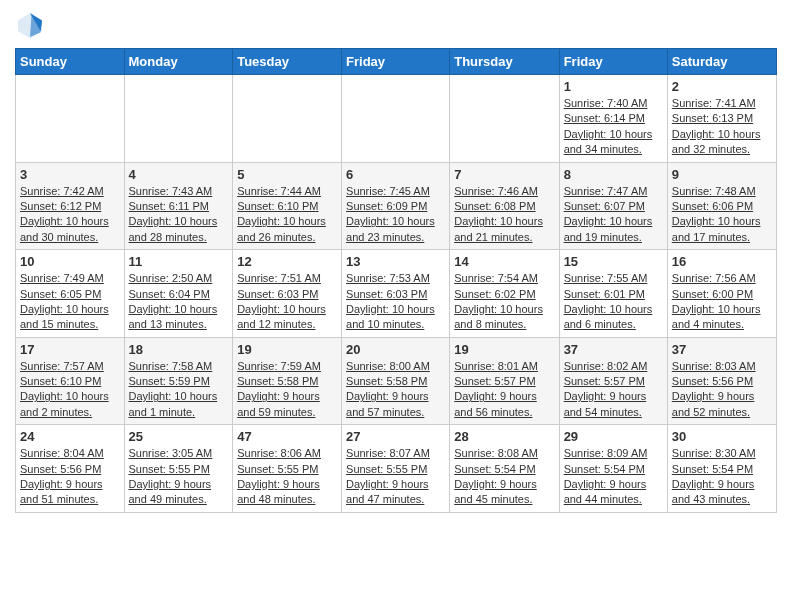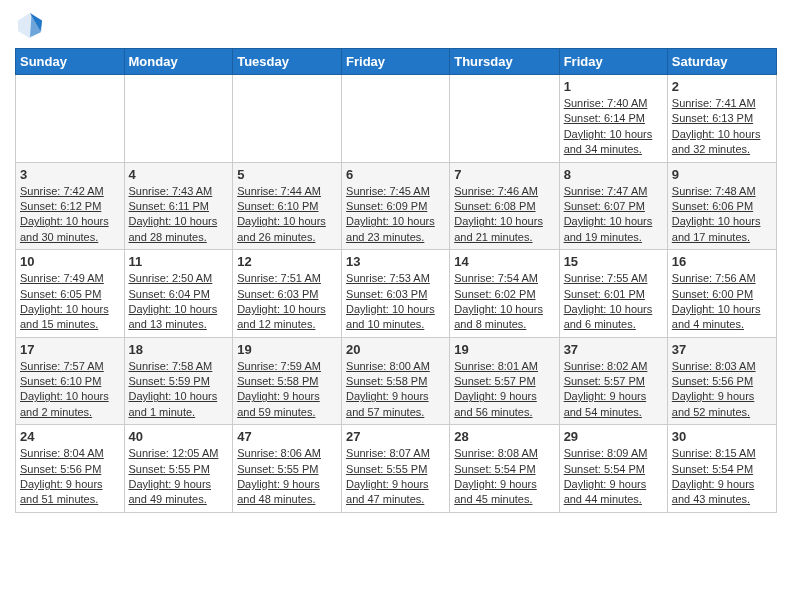--- a/index.html
+++ b/index.html
@@ -301,22 +301,22 @@
         </tr>
         <tr>
           <td>
             <span class="day-number">24</span>
             <div class="day-info">Sunrise: 8:04 AM
 Sunset: 5:56 PM
 Daylight: 9 hours
 and 51 minutes.</div>
           </td>
           <td>
-            <span class="day-number">40</span>
-            <div class="day-info">Sunrise: 12:05 AM
+            <span class="day-number">25</span>
+            <div class="day-info">Sunrise: 3:05 AM
 Sunset: 5:55 PM
 Daylight: 9 hours
 and 49 minutes.</div>
           </td>
           <td>
             <span class="day-number">47</span>
             <div class="day-info">Sunrise: 8:06 AM
 Sunset: 5:55 PM
 Daylight: 9 hours
 and 48 minutes.</div>
@@ -337,21 +337,21 @@
           </td>
           <td>
             <span class="day-number">29</span>
             <div class="day-info">Sunrise: 8:09 AM
 Sunset: 5:54 PM
 Daylight: 9 hours
 and 44 minutes.</div>
           </td>
           <td>
             <span class="day-number">30</span>
-            <div class="day-info">Sunrise: 8:15 AM
+            <div class="day-info">Sunrise: 8:30 AM
 Sunset: 5:54 PM
 Daylight: 9 hours
 and 43 minutes.</div>
           </td>
         </tr>
       </tbody>
   </table>
 </div>
 
 </body></html>

